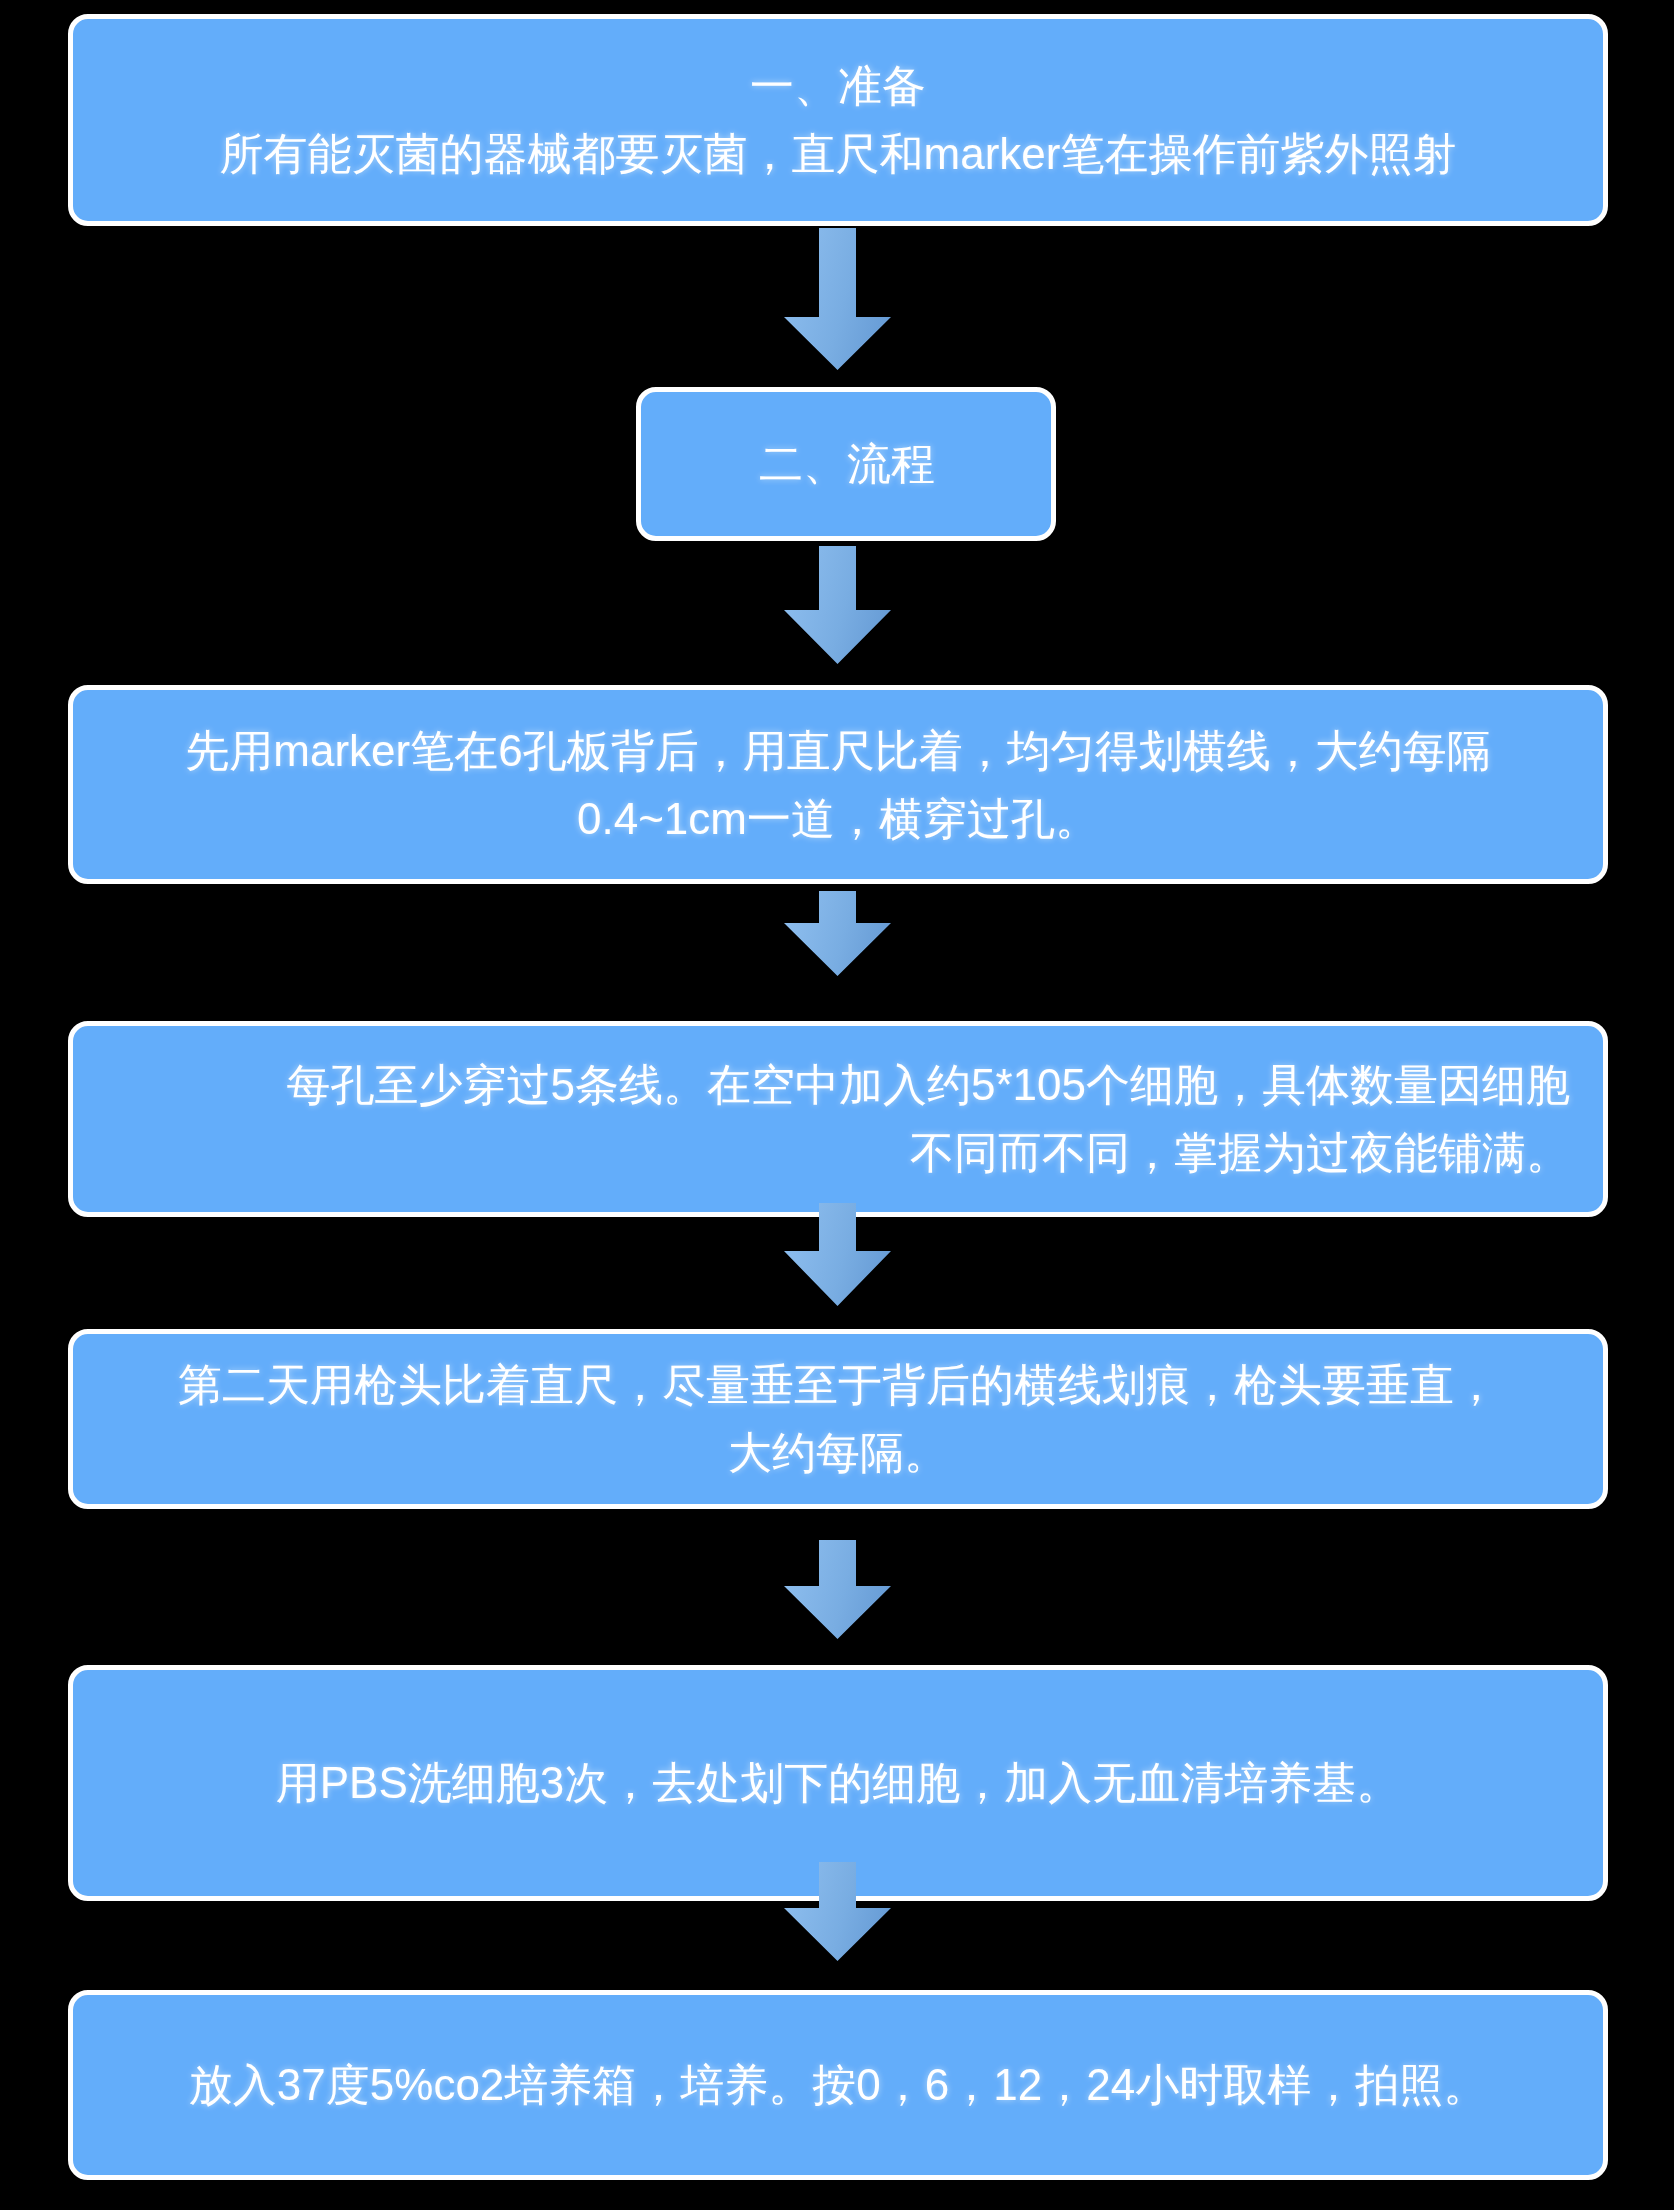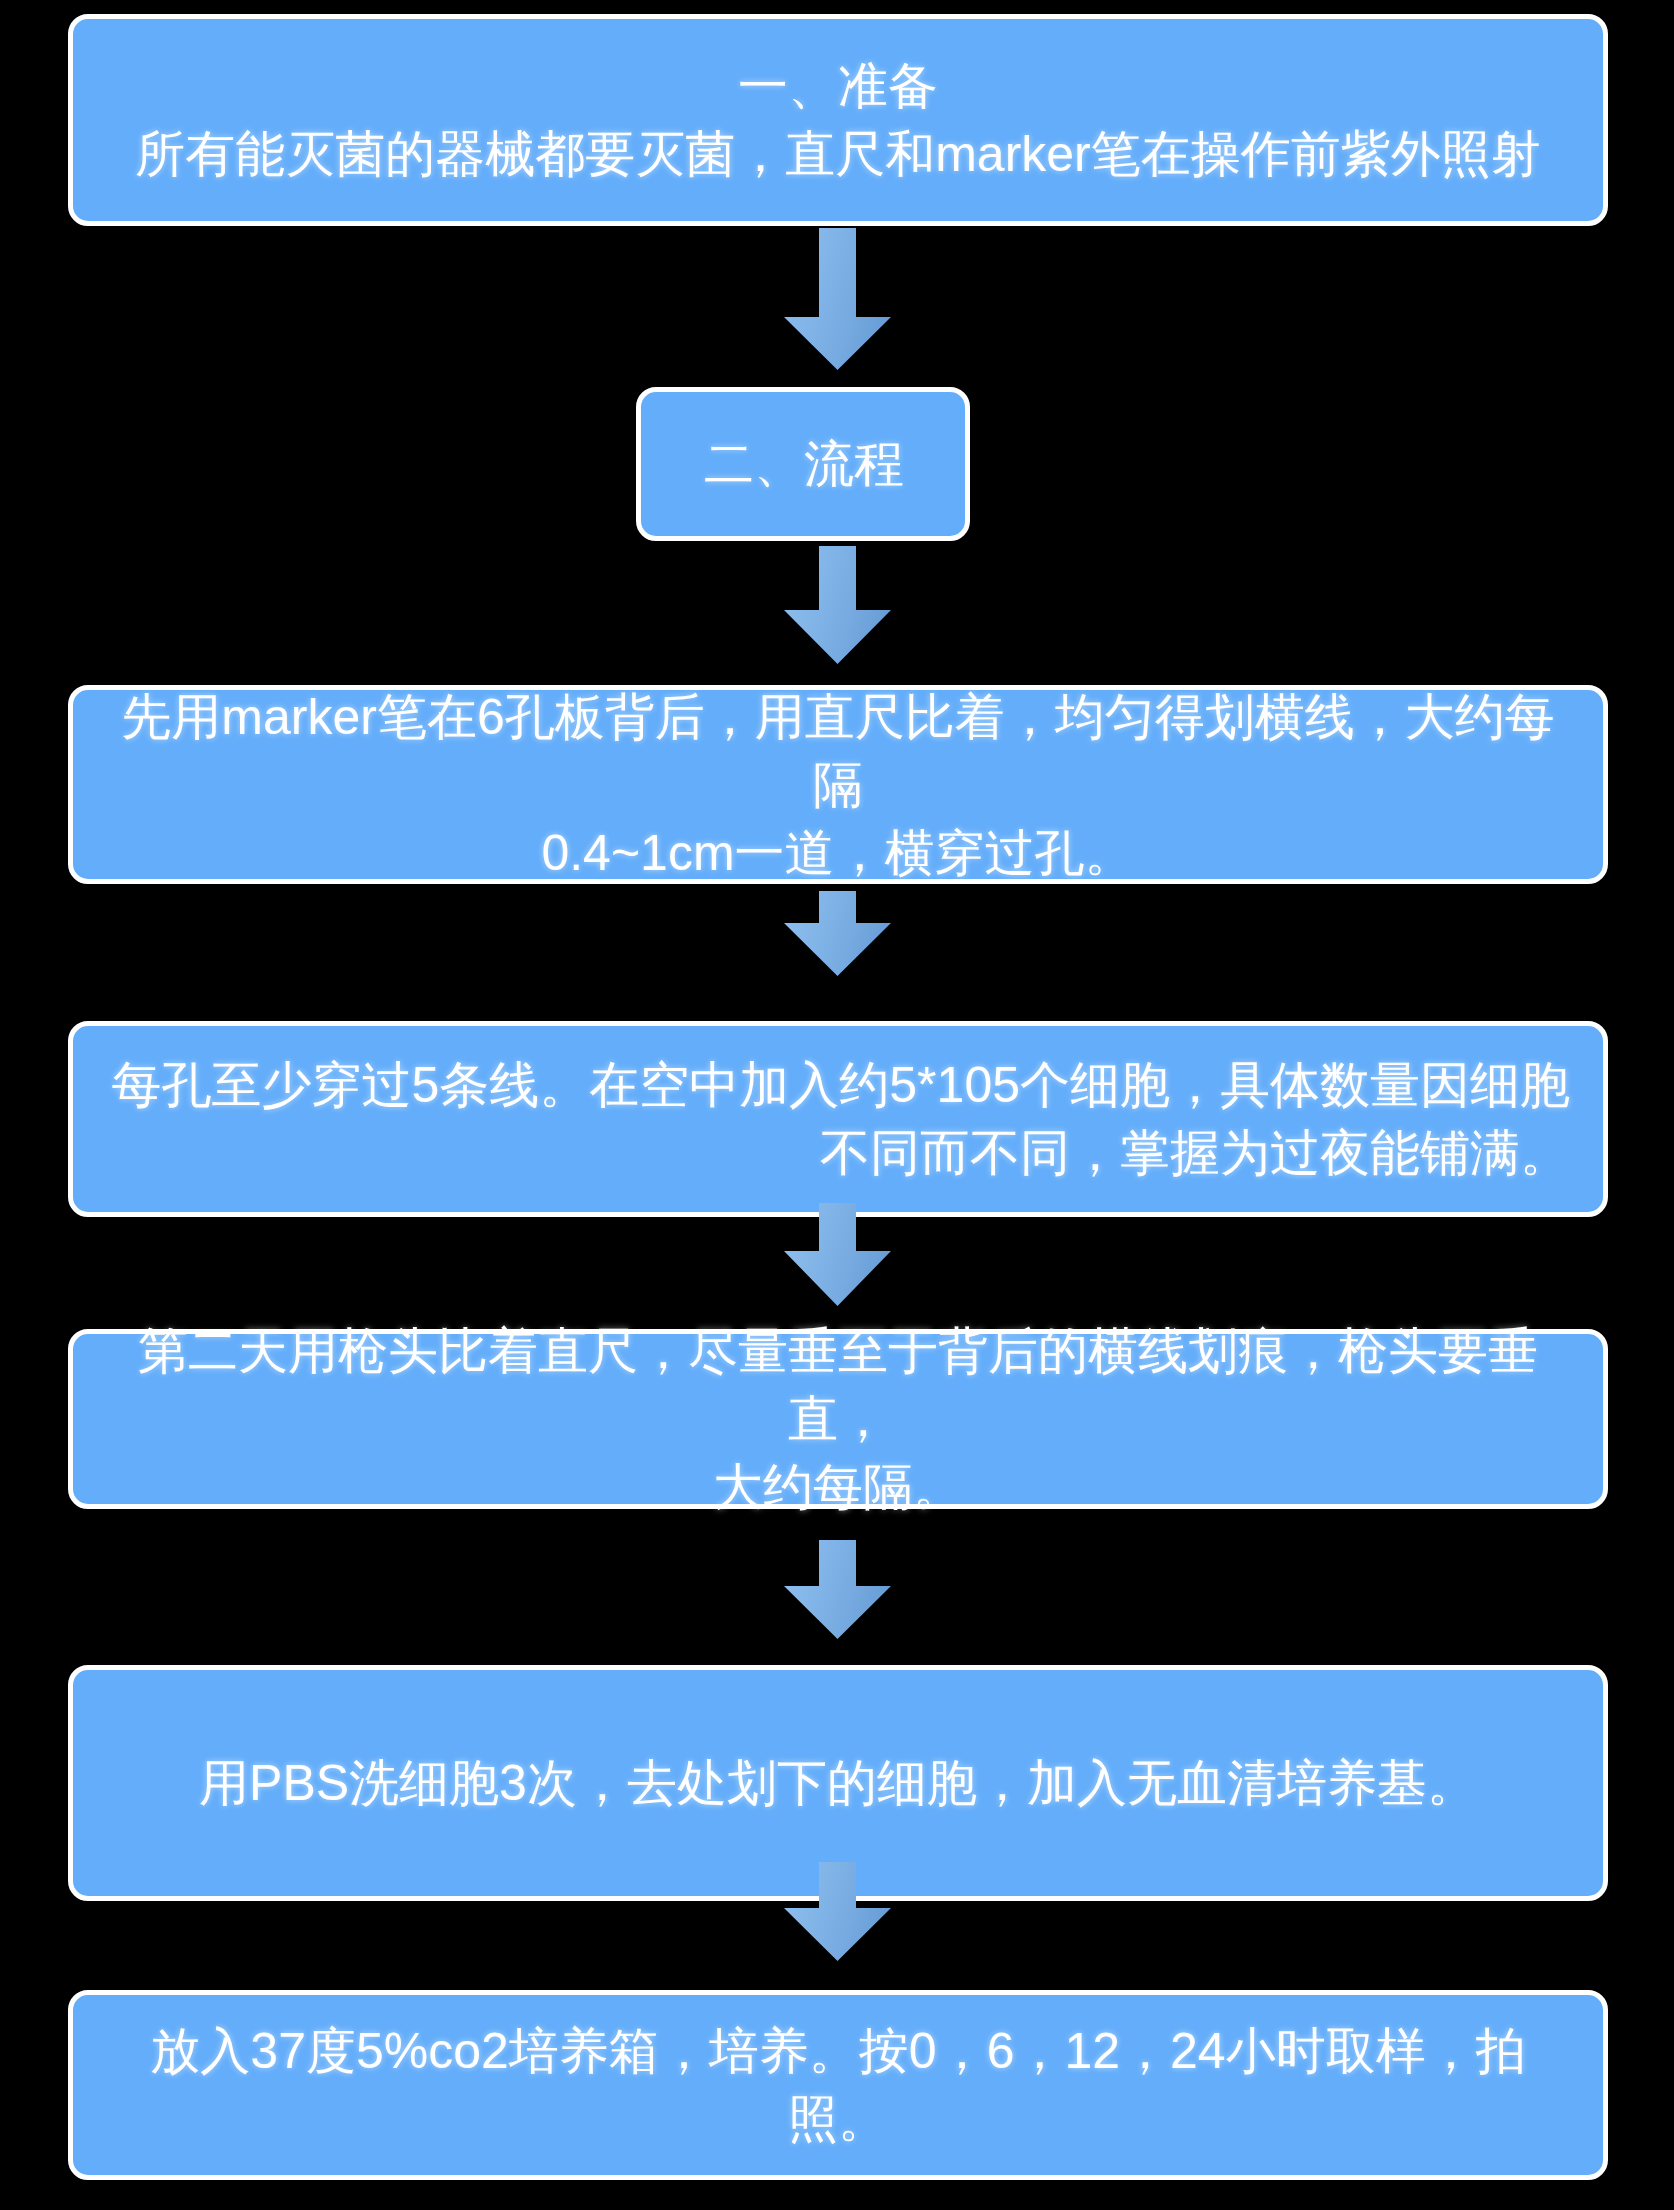--- a/index.html
+++ b/index.html
@@ -21,29 +21,29 @@
     width: 1540px;
     box-sizing: border-box;
     background: var(--box-fill, #63ADFA);
     border: 5.5px solid var(--box-border, #fff);
     border-radius: 20px;
     display: flex;
     flex-direction: column;
     align-items: center;
     justify-content: center;
     color: var(--text, #fff);
-    font-size: 50px;
+    font-size: 44px;
     line-height: 68px;
     text-align: center;
     padding: 0 33px;
     text-shadow: 0 0 6.4px rgba(255,255,255,0.55);
   }
   .box.small {
     left: 636px;
-    width: 334px;
+    width: 420px;
     padding-left: 35px;
   }
   .arrow {
     position: absolute;
     left: 784px;
     width: 107px;
     background: linear-gradient(105deg, #90C0F0 0%, #79ADE2 55%, #6297D2 100%);
     clip-path: polygon(35px 0, 72px 0, 72px var(--sh), 100% var(--sh), 50% 100%, 0 var(--sh), 35px var(--sh));
   }
   .line { width: 100%; }

